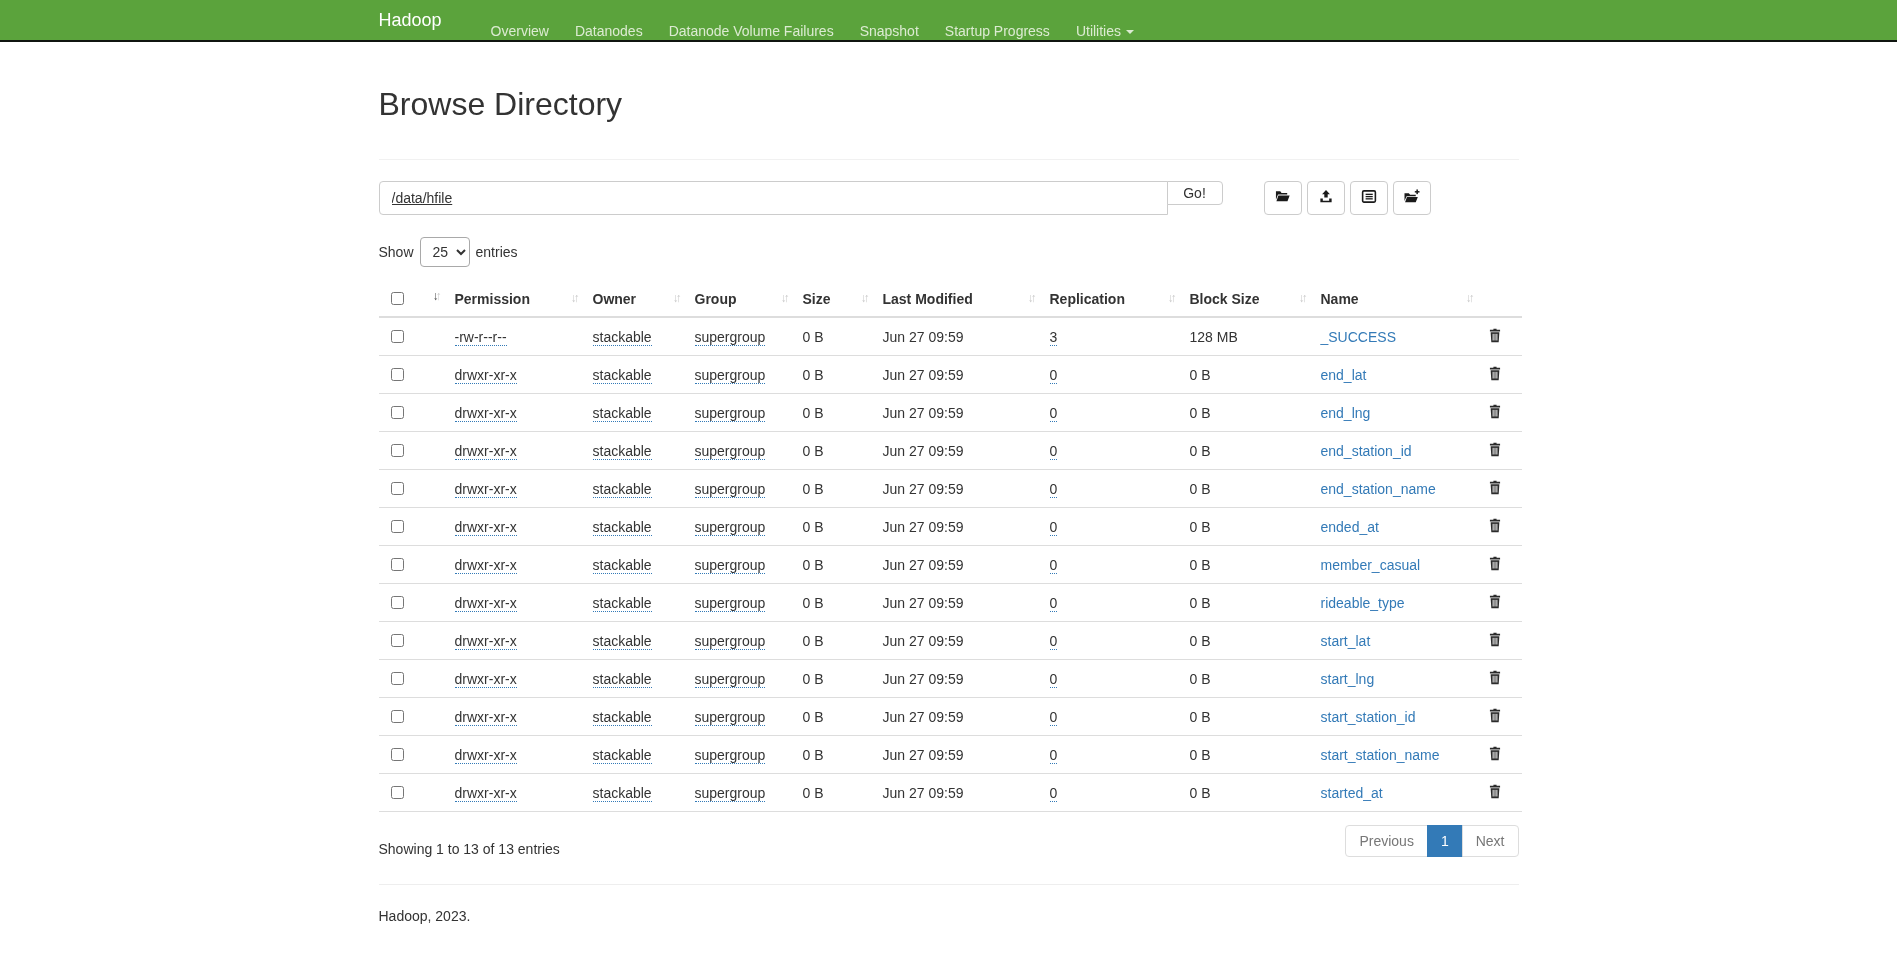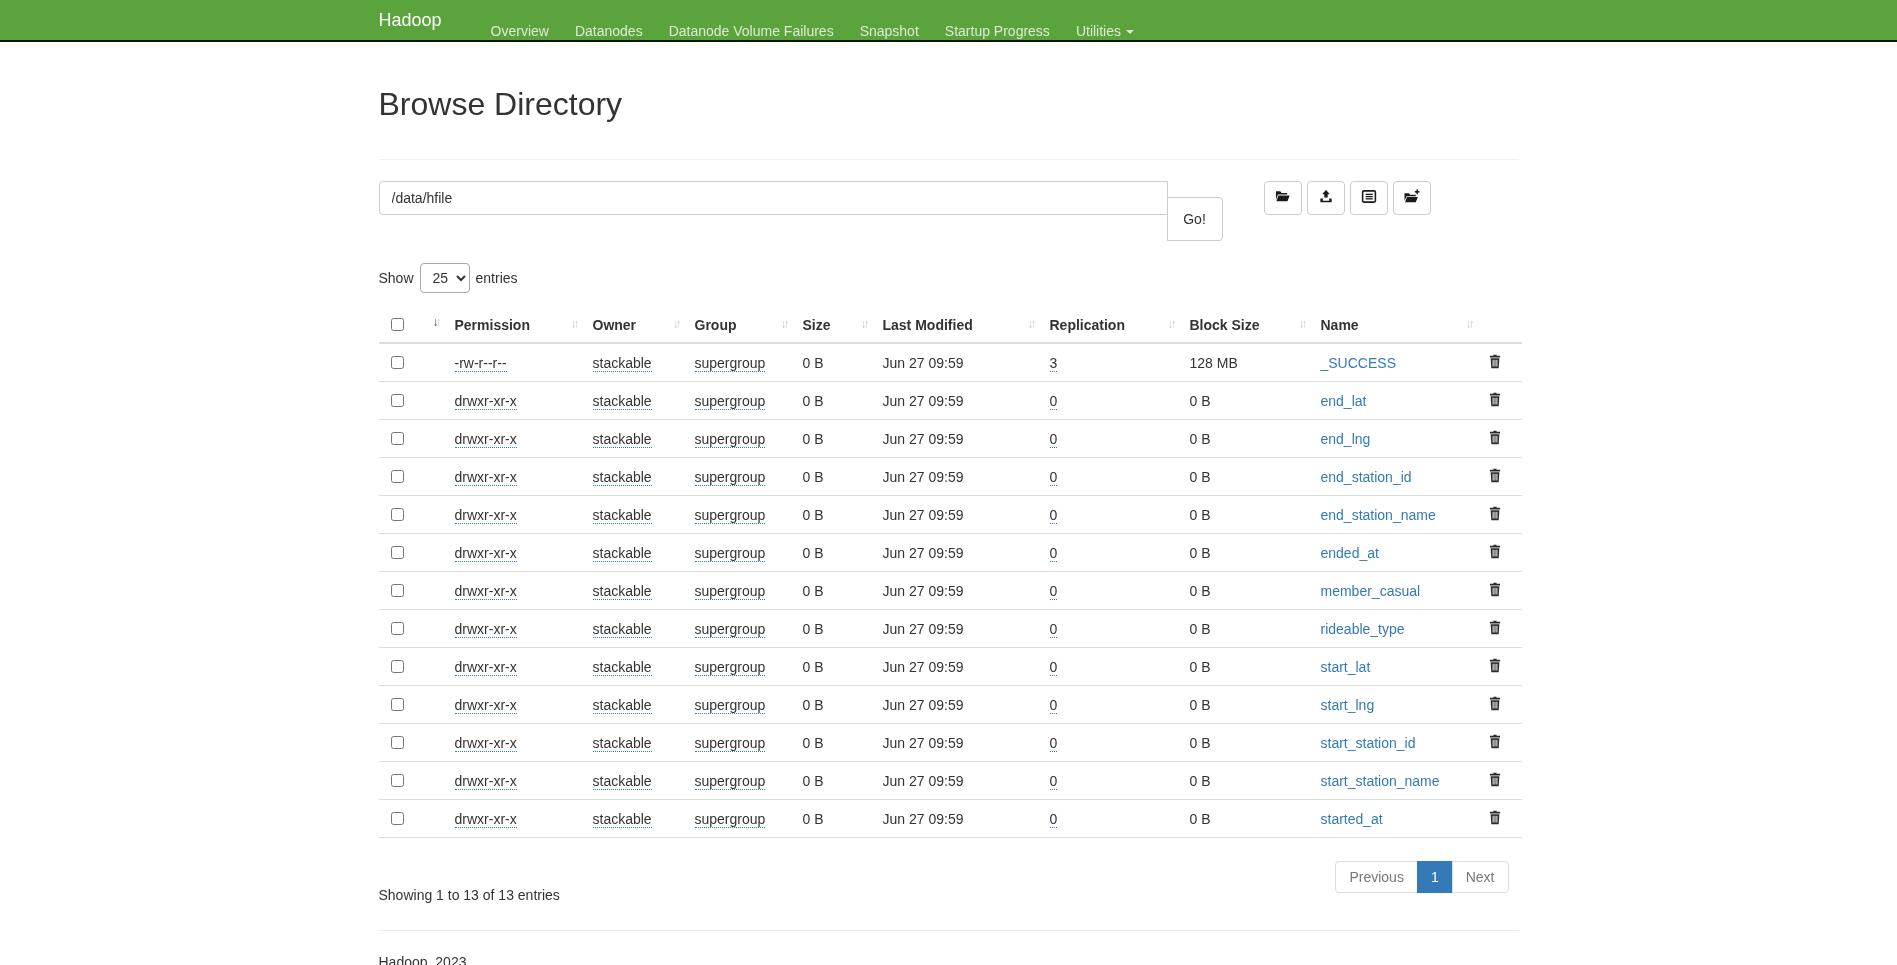--- a/index.html
+++ b/index.html
@@ -15,22 +15,22 @@
   .caret { display:inline-block; width:0; height:0; margin-left:5px; vertical-align:middle; border-top:4px solid #dcebd2; border-right:4px solid transparent; border-left:4px solid transparent; }
 
   
   .container { width:1170px; margin:0 auto; padding:0 15px; }
   h1.page-title { font-size:32px; font-weight:400; color:#333; margin:44px 0 0 0; }
   .page-rule { border-bottom:1px solid #f1f1f1; margin-top:36px; }
 
   
   .path-row { display:flex; margin-top:21px; align-items:flex-start; }
   .input-group { display:flex; width:844px; }
-  .path-input { flex:1; height:34px; padding:6px 12px; border:1px solid #ccc; border-radius:4px 0 0 4px; font-size:14px; color:#333; font-family:inherit; outline:none; }
-  .go-btn { width:56px; height:44px; margin-left:-1px; border:1px solid #ccc; border-radius:0 4px 4px 0; background:#fff; font-size:14px; color:#333; font-family:inherit; cursor:pointer;margin-top:16px; }
+  .path-input { flex:1; height:34px; padding:6px 12px; border:1px solid #ccc; border-radius:4px 0 0 4px; font-size:14px; color:#333; font-family:inherit; outline:none;text-decoration:underline; }
+  .go-btn { width:56px; height:24px; margin-left:-1px; border:1px solid #ccc; border-radius:0 4px 4px 0; background:#fff; font-size:14px; color:#333; font-family:inherit; cursor:pointer; }
   .toolbar { margin-left:41px; display:flex; gap:5px; }
   .tool-btn { width:38px; height:34px; border:1px solid #ccc; border-radius:4px; background:#fff; display:flex; align-items:center; justify-content:center; padding:0; cursor:pointer; }
   .tool-btn svg { fill:#1a1a1a; }
 
   
   .controls-row { display:flex; justify-content:space-between; align-items:center; margin-top:22px; }
   .length-control { color:#333; }
   .length-control select { height:30px; margin:0 6px; padding:2px 4px 2px 8px; border:1px solid #a9a9a9; border-radius:4px; font-size:14px; color:#333; background:#fff; font-family:inherit; }
   .search-control { display:flex; align-items:center; }
   .search-control .lbl { margin-right:9px; }
@@ -47,21 +47,21 @@
   .sorters .dark { color:#4a4a4a; }
   .editable { border-bottom:1px dotted #337ab7; cursor:pointer; }
   a.file-link { color:#337ab7; text-decoration:none; cursor:pointer; }
   .trash-btn { cursor:pointer; display:inline-block; }
   .trash-btn svg { fill:#2b2b2b; }
   td.t-center { text-align:left; }
 
   
   .table-footer { display:flex; justify-content:space-between; align-items:flex-end; margin-top:13px; }
   .dt-info { color:#333; }
-  .pagination { display:flex; list-style:none; margin:10px; padding:0; }
+  .pagination { display:flex; list-style:none; margin:0; padding:0; }
   .pagination a { display:block; padding:7px 13px; border:1px solid #ddd; margin-left:-1px; background:#fff; color:#777; text-decoration:none; font-size:14px; cursor:pointer; }
   .pagination li:first-child a { border-radius:4px 0 0 4px; margin-left:0; }
   .pagination li:last-child a { border-radius:0 4px 4px 0; }
   .pagination li.active a { background:#337ab7; border-color:#337ab7; color:#fff; }
 
   
   hr.footer-rule { border:none; border-top:1px solid #eee; margin:27px 0 0 0; }
   .copyright { margin:23px 0 0 0; font-size:14px; color:#333; }
 </style>
 </head>

